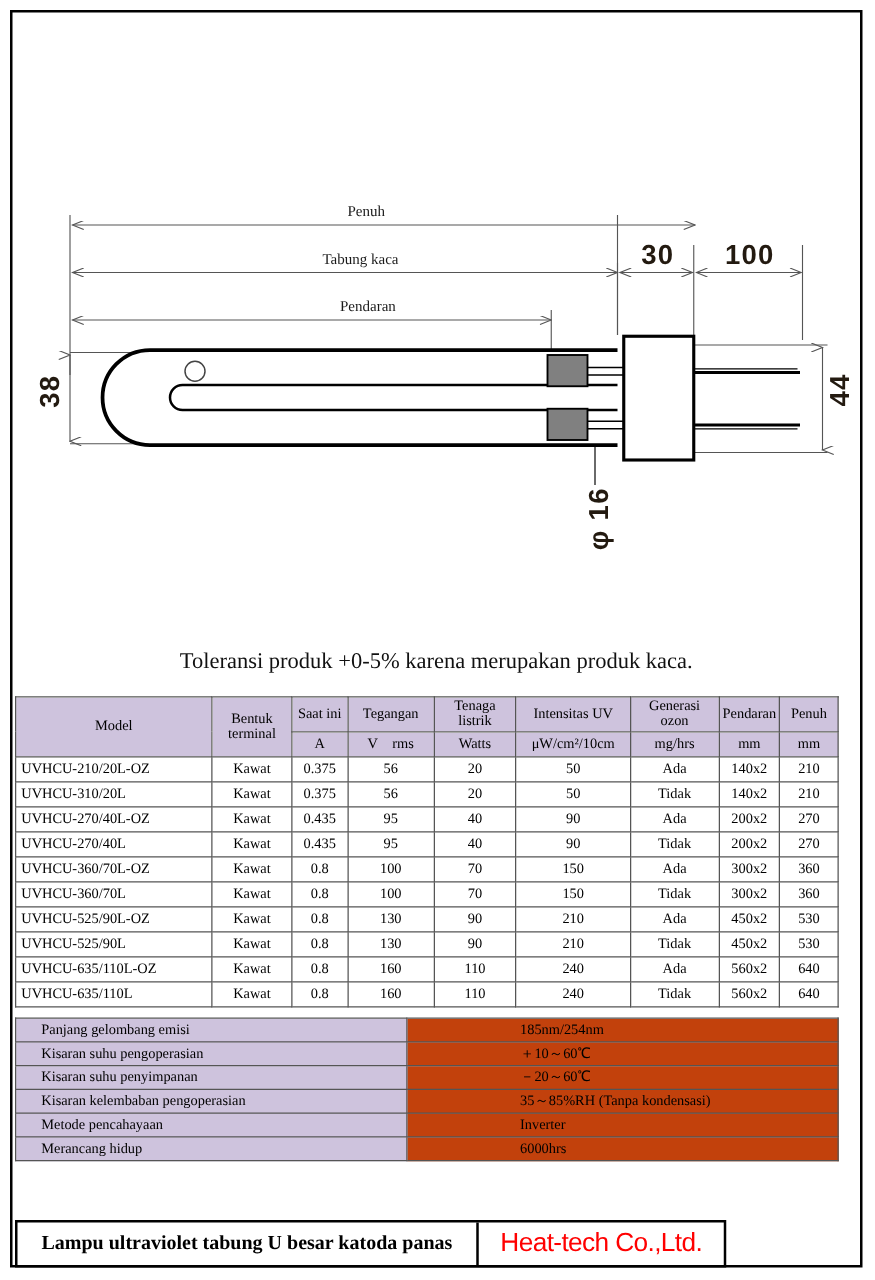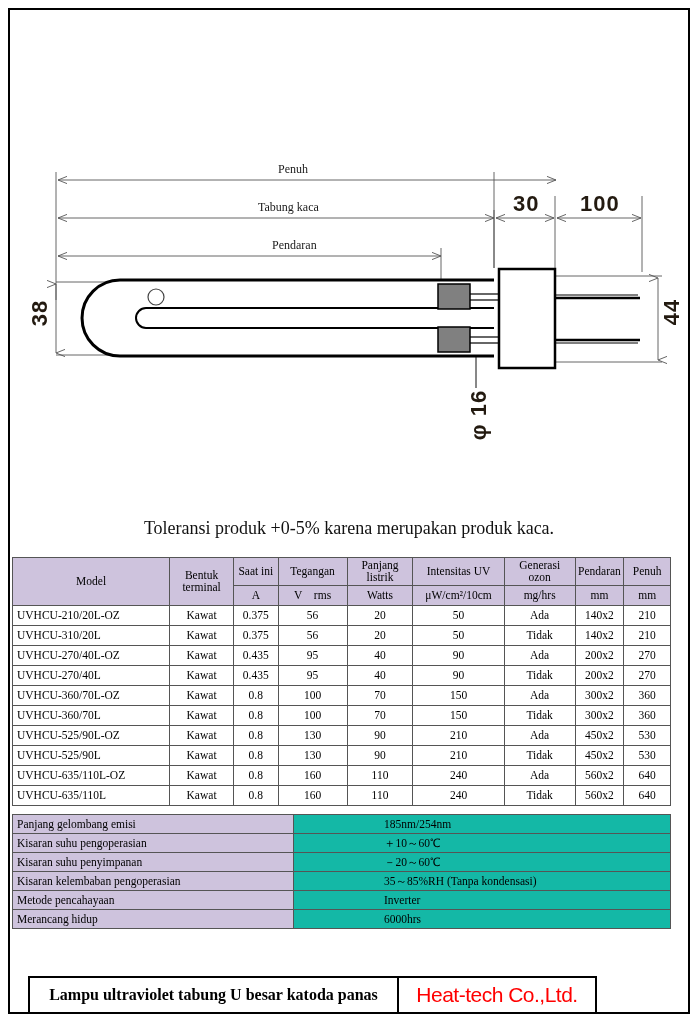--- a/index.html
+++ b/index.html
@@ -78,30 +78,30 @@
     width:659px;
     border-collapse:collapse;
     font-family:"Liberation Serif", serif;
     font-size:11.5px;
     color:#000;
     table-layout:fixed;
   }
   .spectable td{
     border:1px solid #555;
     height:18px;
-    padding:0 4px;
+    padding:0 20px;
     line-height:1.05;
   }
   .spectable td.lbl{ background:#cec3dd; width:272px; text-align:left; }
-  .spectable td.val{ background:#14b8a6; text-align:left; padding-left:90px; }
+  .spectable td.val{ background:#c2410c; text-align:left; padding-left:90px; }
 
   
   .footer{
     position:absolute;
-    left:18px; top:966px;
+    left:2px; top:966px;
     width:569px; height:38px;
     border:2px solid #000;
     box-sizing:border-box;
     display:flex;
     text-align:center;
   }
   .footer-title{
     flex:1 1 auto;
     display:flex; align-items:center; justify-content:center;
     border-right:2px solid #000;
@@ -232,21 +232,21 @@
       <col style="width:70px">
         <col style="width:48px">
         <col style="width:46px">
     </colgroup>
     <thead>
       <tr>
         <th rowspan="2">Model</th>
         <th rowspan="2">Bentuk terminal</th>
         <th>Saat ini</th>
         <th>Tegangan</th>
-        <th>Panjang listrik</th>
+        <th>Tenaga listrik</th>
         <th>Intensitas UV</th>
         <th>Generasi ozon</th>
         <th>Pendaran</th>
         <th>Penuh</th>
       </tr>
       <tr>
         <th>A</th>
         <th>V rms</th>
         <th>Watts</th>
         <th>μW/cm²/10cm</th>

